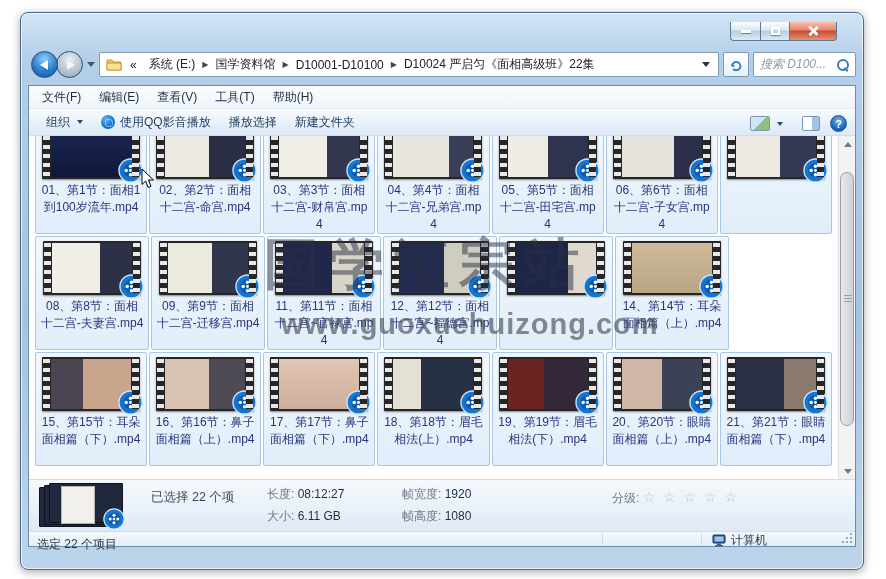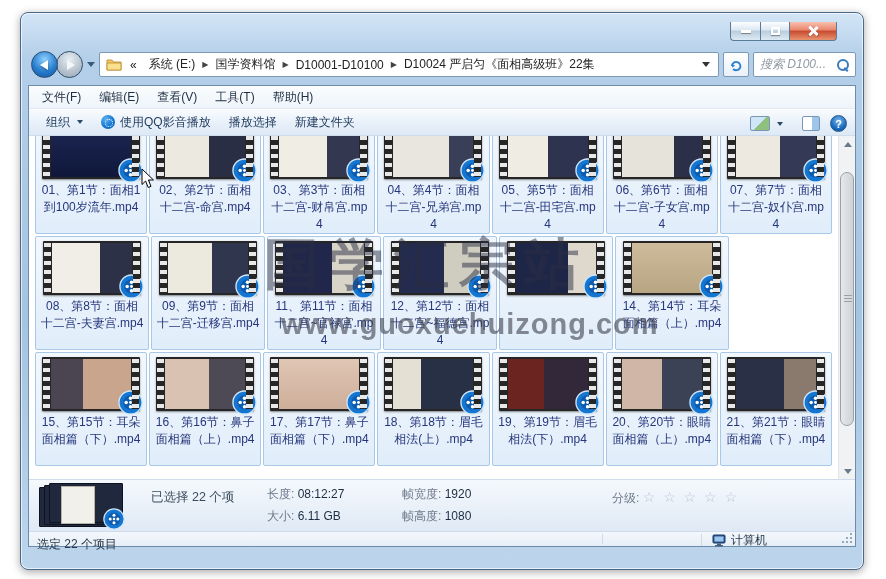--- a/index.html
+++ b/index.html
@@ -312,21 +312,20 @@
                 <svg class="qq-badge" viewBox="0 0 26 26">
                   <circle cx="13" cy="13" r="12" fill="#1576d2" stroke="#cfe6fa" stroke-width="1.4"></circle>
                   <circle cx="13" cy="13" r="7.5" fill="#0b5cb0"></circle>
                   <circle cx="13" cy="8.5" r="1.8" fill="#fff"></circle>
                   <circle cx="8.5" cy="13" r="1.8" fill="#fff"></circle>
                   <circle cx="17.5" cy="13" r="1.8" fill="#fff"></circle>
                   <circle cx="13" cy="17.5" r="1.8" fill="#fff"></circle>
                   <circle cx="13" cy="13" r="1.5" fill="#fff"></circle>
                 </svg>
               </div>
-              <div class="label">07、第7节：面相十二宫-奴仆宫.mp4</div>
             </div>
         </div>
         <div class="grid-row">
           <div class="cell">
               <div class="thumb">
                 <div class="frame" style="background: linear-gradient(90deg, rgb(240, 238, 230) 60%, rgb(44, 49, 72) 60%);"></div>
                 <svg class="qq-badge" viewBox="0 0 26 26">
                   <circle cx="13" cy="13" r="12" fill="#1576d2" stroke="#cfe6fa" stroke-width="1.4"></circle>
                   <circle cx="13" cy="13" r="7.5" fill="#0b5cb0"></circle>
                   <circle cx="13" cy="8.5" r="1.8" fill="#fff"></circle>

